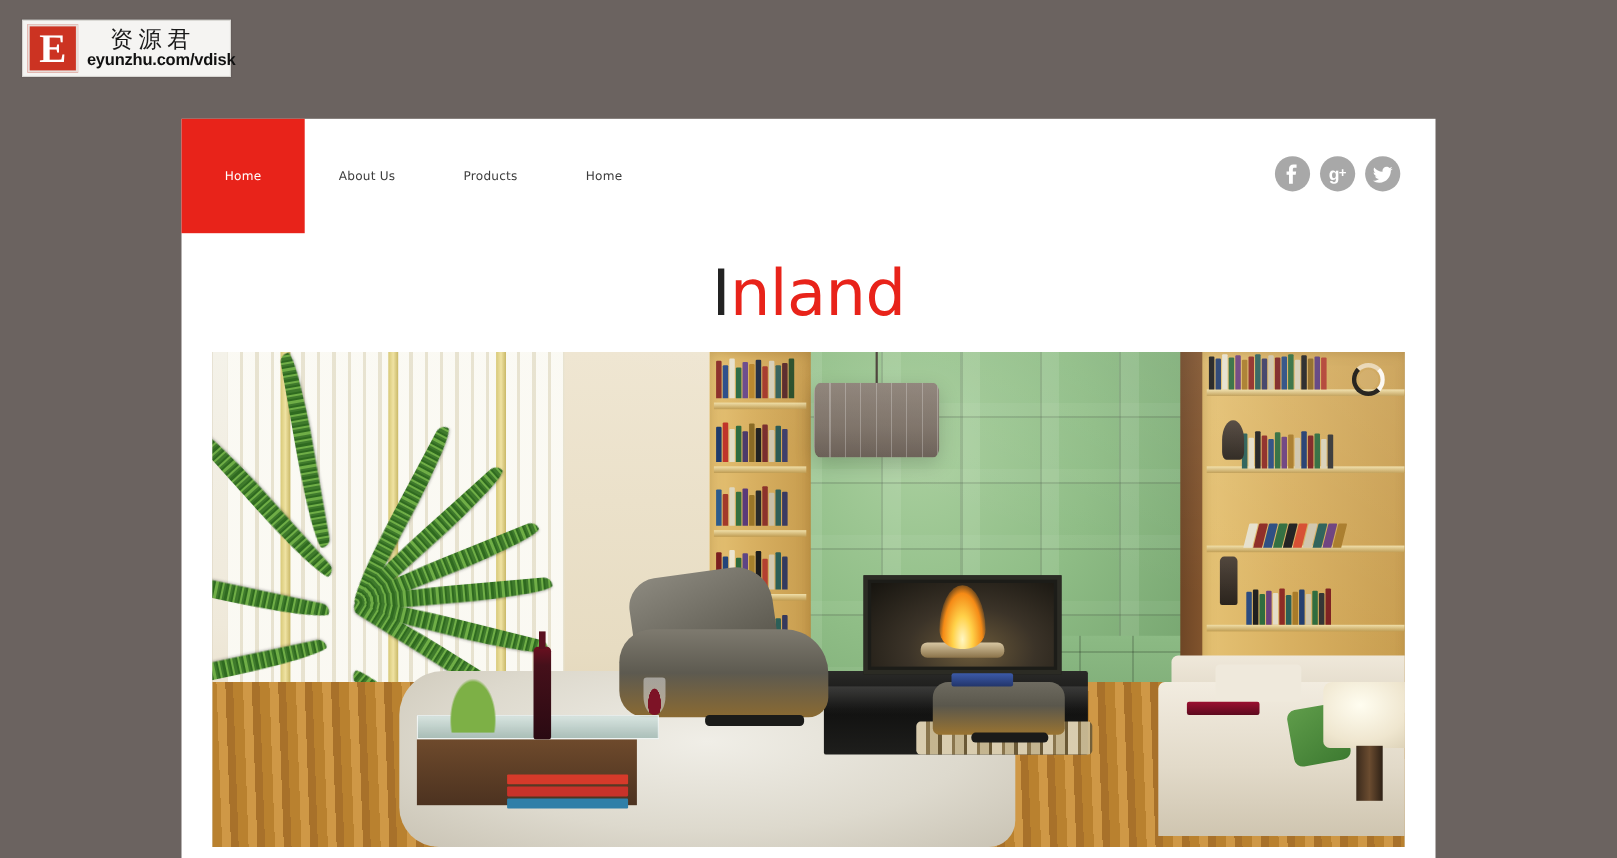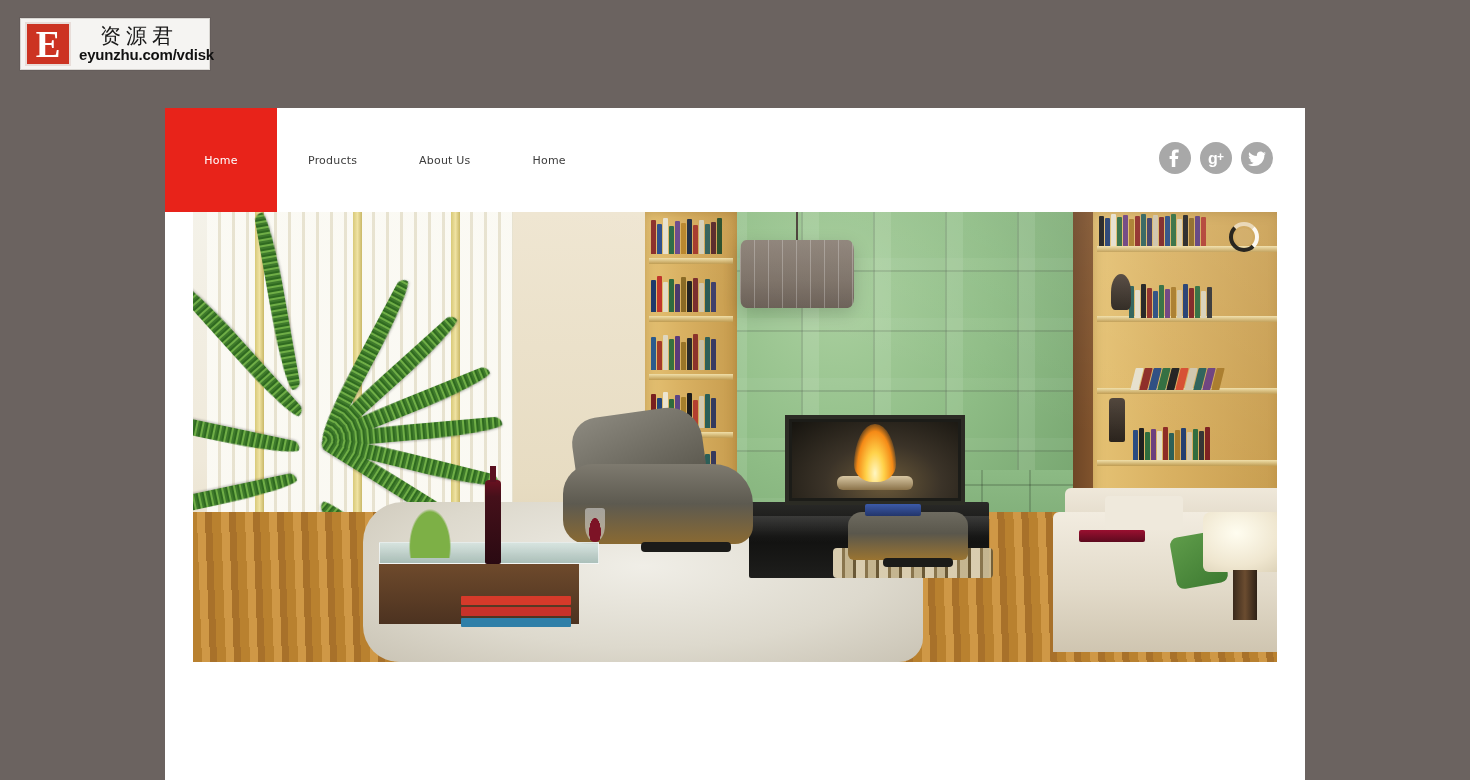--- a/index.html
+++ b/index.html
@@ -395,24 +395,24 @@
 </div>
 
 <div id="page">
 
   <div id="header">
     <div id="nav">
       <div class="nav-item active">
         <span>Home</span>
       </div>
       <div class="nav-item">
+        <span>About Us</span>
+      </div>
+      <div class="nav-item">
         <span>Products</span>
-      </div>
-      <div class="nav-item">
-        <span>About Us</span>
       </div>
       <div class="nav-item">
         <span>Home</span>
       </div>
     </div>
 
     <div id="social">
       <div class="soc">
         <svg width="32" height="32" viewBox="0 0 32 32" aria-hidden="true">
           <path d="M17.6 10.6h2.1V7.6h-2.9c-2.5 0-4 1.5-4 4.1v2.2h-2.2v3h2.2v8.2h3.5v-8.2h2.6l.4-3h-3v-1.8c0-.9.4-1.5 1.3-1.5z" fill="#ffffff"></path>
@@ -425,20 +425,25 @@
         </svg>
       </div>
       <div class="soc">
         <svg width="32" height="32" viewBox="0 0 32 32" aria-hidden="true">
           <path d="M25 11.3c-.7.3-1.4.5-2.1.6.8-.5 1.3-1.2 1.6-2-.7.4-1.5.7-2.3.9-.7-.7-1.7-1.2-2.7-1.2-2 0-3.7 1.7-3.7 3.7 0 .3 0 .6.1.8-3.1-.2-5.8-1.6-7.6-3.9-.3.6-.5 1.2-.5 1.9 0 1.3.6 2.4 1.6 3-.6 0-1.2-.2-1.7-.5 0 1.8 1.3 3.3 3 3.6-.3.1-.6.1-.9.1-.2 0-.4 0-.7-.1.5 1.5 1.8 2.5 3.5 2.6-1.3 1-2.9 1.6-4.6 1.6h-.9c1.7 1.1 3.6 1.7 5.7 1.7 6.9 0 10.6-5.7 10.6-10.6v-.5c.7-.5 1.3-1.2 1.8-1.9z" fill="#ffffff"></path>
         </svg>
       </div>
     </div>
   </div>
 
+  <div id="title-wrap">
+    <h1 id="title">
+      <span class="t-first">I</span><span class="t-rest">nland</span>
+    </h1>
+  </div>
 
   <div id="hero">
     <div id="scene">
 
       <div class="wall-left"></div>
       <div class="blinds"></div>
       <div class="blind-post" style="left:62px;"></div>
       <div class="blind-post" style="left:160px;"></div>
       <div class="blind-post" style="left:258px;"></div>
       <div class="wall-mid"></div>

